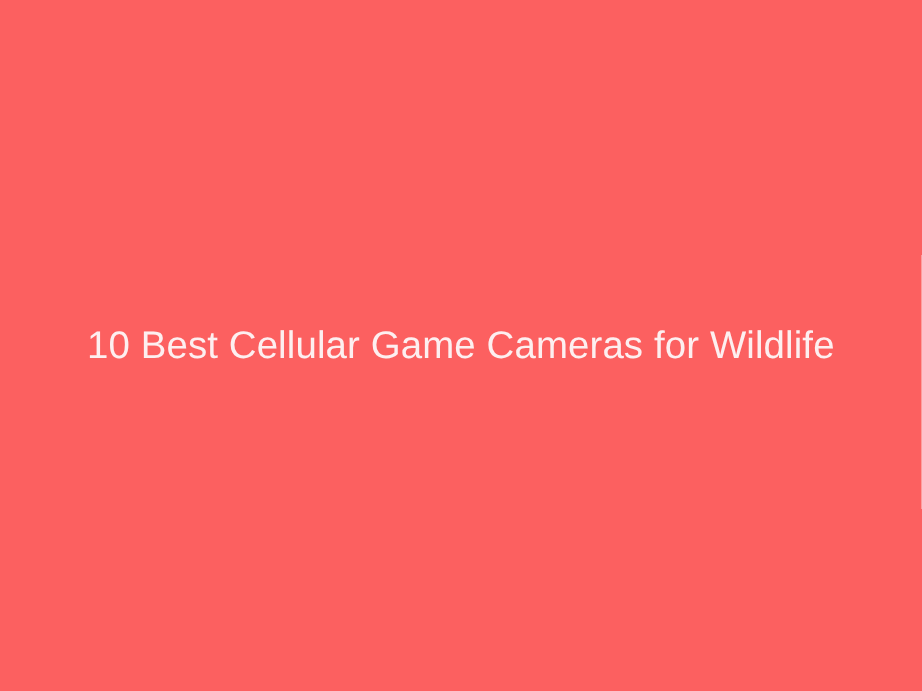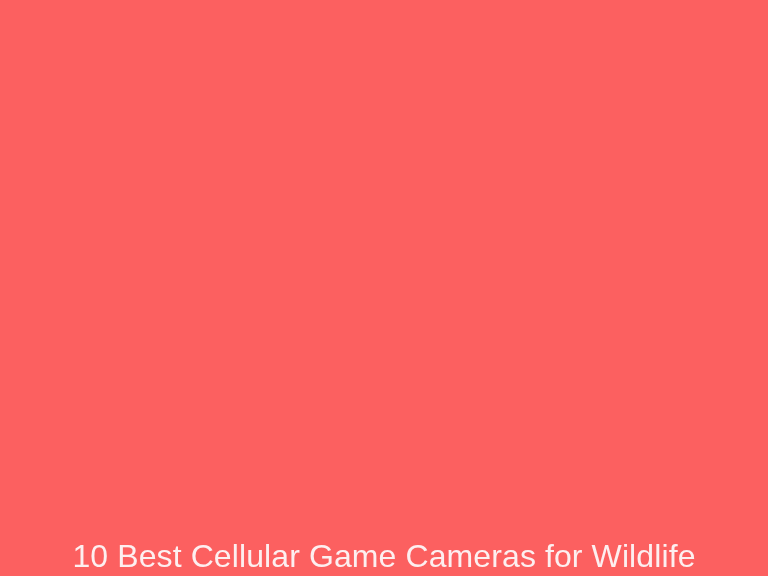--- a/index.html
+++ b/index.html
@@ -16,21 +16,21 @@
   }
 
   
   .placeholder-canvas {
     position: relative;
     box-sizing: border-box;
     width: 768px;
     height: 576px;
     background: #fc6060;
     display: flex;
-    align-items: flex-end;
+    align-items: center;
     justify-content: center;
     overflow: hidden;
     -webkit-font-smoothing: antialiased;
   }
 
   
   .placeholder-caption {
     display: block;
     max-width: 768px;
     padding: 0 24px;

